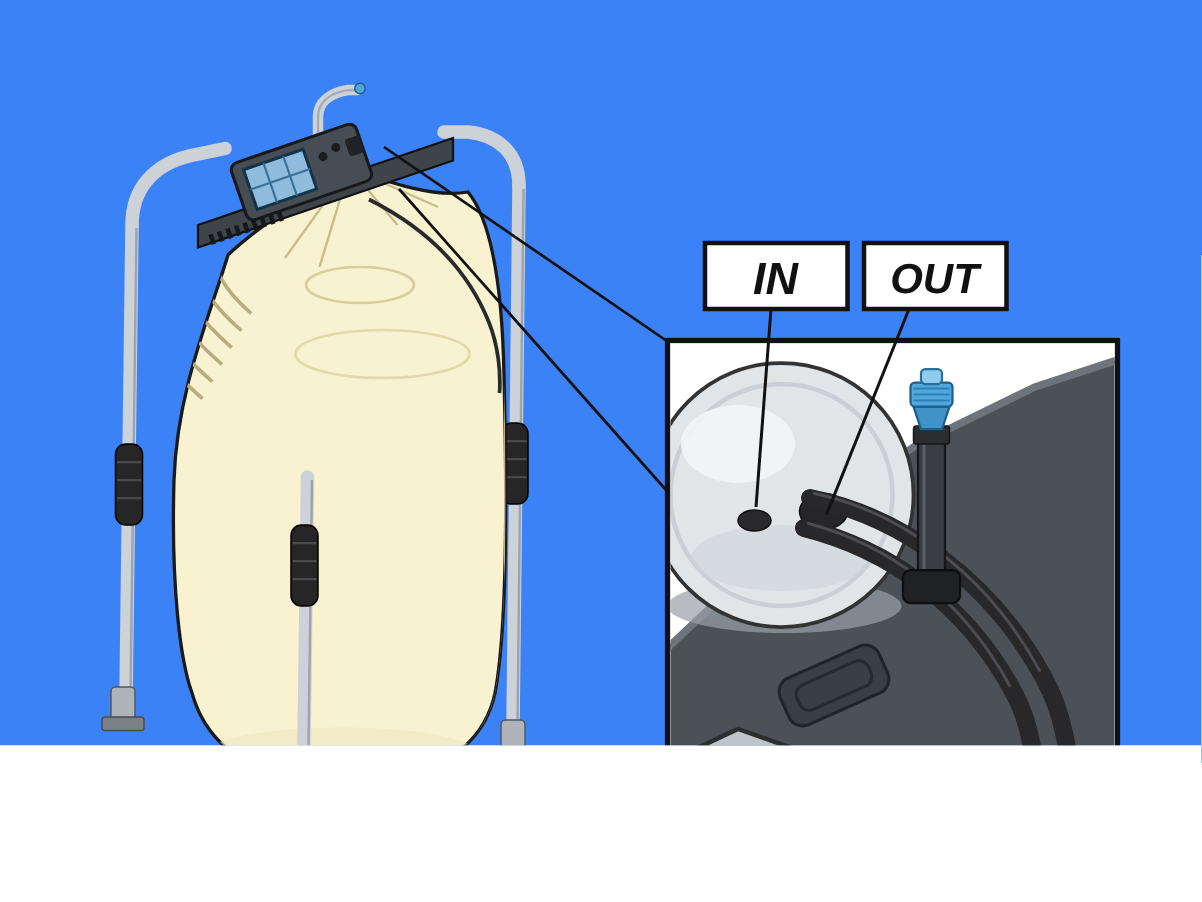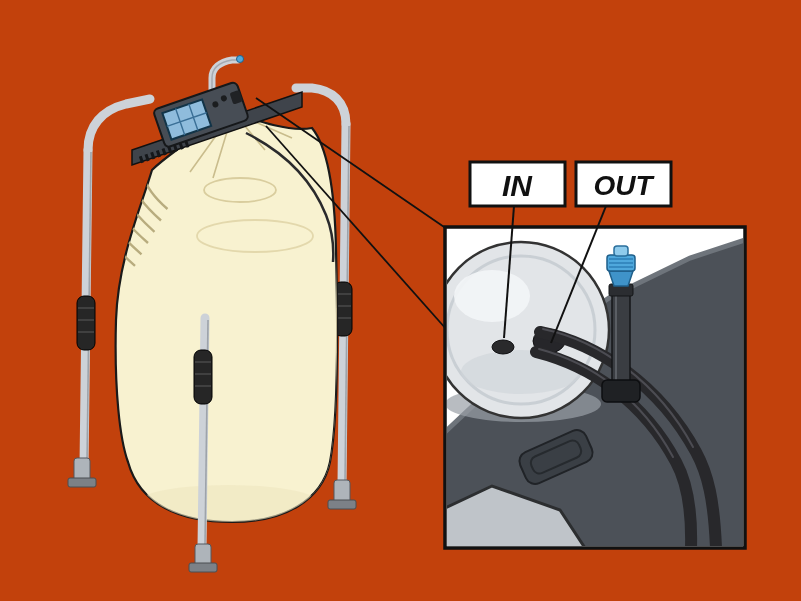--- a/index.html
+++ b/index.html
@@ -1,16 +1,16 @@
 <!DOCTYPE html>
 <html><head>
 <meta charset="utf-8">
 <style>
   html,body{margin:0;padding:0;background:#ffffff;}
-  .canvas{position:relative;width:801px;height:601px;background:#c2410c;overflow:hidden;
+  .canvas{position:relative;width:801px;height:497px;background:#3b82f6;overflow:hidden;
           font-family:"Liberation Sans",sans-serif;}
   svg{position:absolute;left:0;top:0;}
   .callout-text{font-family:"Liberation Sans",sans-serif;font-weight:bold;font-style:italic;fill:#111111;}
 </style>
 </head>
 <body>
 
 <div class="canvas">
 <svg width="801" height="601" viewBox="0 0 801 601">
 

